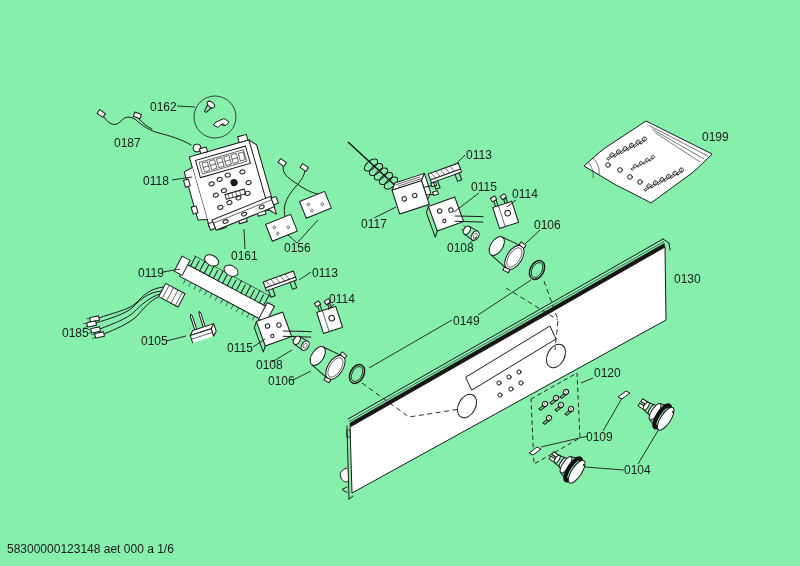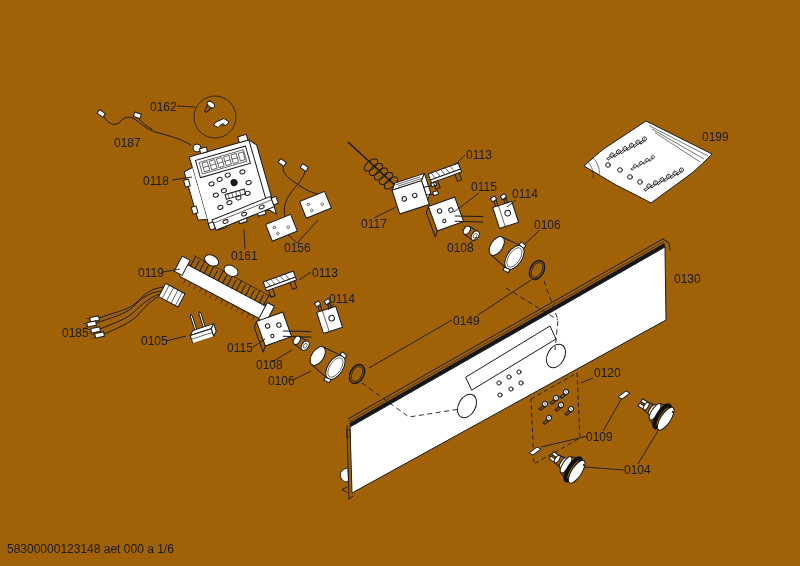--- a/index.html
+++ b/index.html
@@ -1,16 +1,16 @@
 <!DOCTYPE html>
 <html><head>
 <meta charset="utf-8">
 <style>
   html,body{margin:0;padding:0;background:#ffffff;}
-  #stage{position:relative;width:800px;height:566px;background:#a16207;overflow:hidden;}
+  #stage{position:relative;width:800px;height:566px;background:#86efac;overflow:hidden;}
   svg{display:block;}
   .ln{fill:none;stroke:#1a1a1a;stroke-width:1;stroke-linecap:round;stroke-linejoin:round;}
   .wh{fill:#ffffff;stroke:#1a1a1a;stroke-width:1;stroke-linejoin:round;}
   .thin{fill:none;stroke:#1a1a1a;stroke-width:0.6;}
   .lead{fill:none;stroke:#1a1a1a;stroke-width:0.9;}
   .dash{fill:none;stroke:#1a1a1a;stroke-width:0.9;stroke-dasharray:5 3.5;}
   .dashbox{fill:none;stroke:#1a1a1a;stroke-width:0.9;stroke-dasharray:4.5 3;}
   .lbl{font-family:"Liberation Sans",sans-serif;font-size:12px;fill:#1a1a1a;}
 </style>
 </head>

